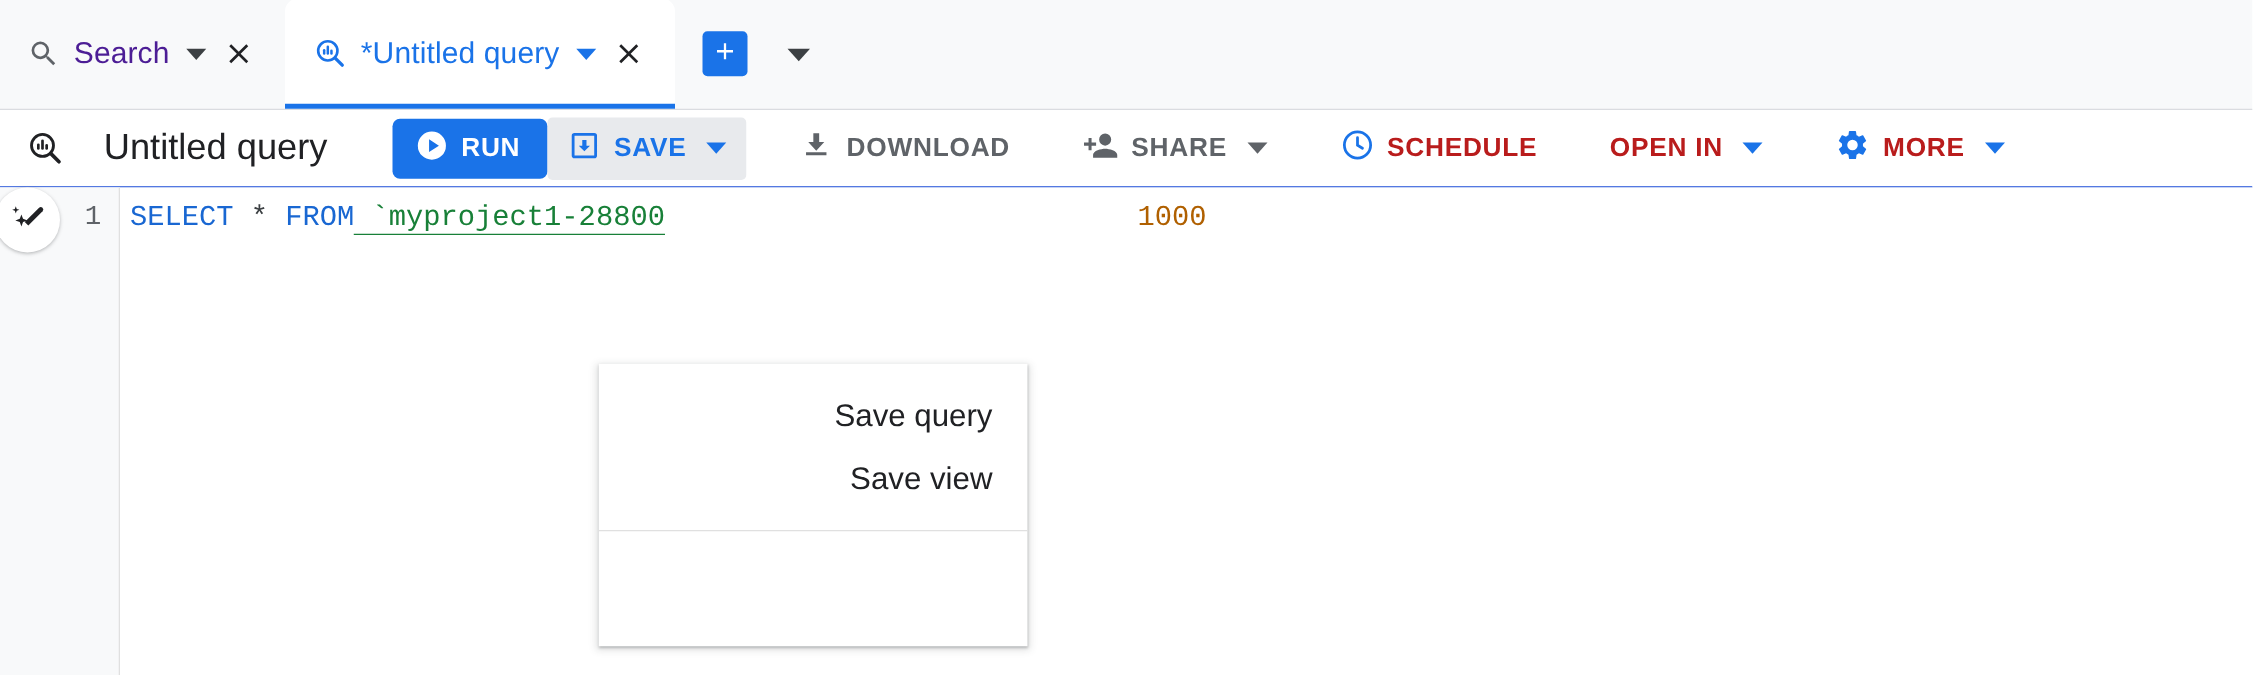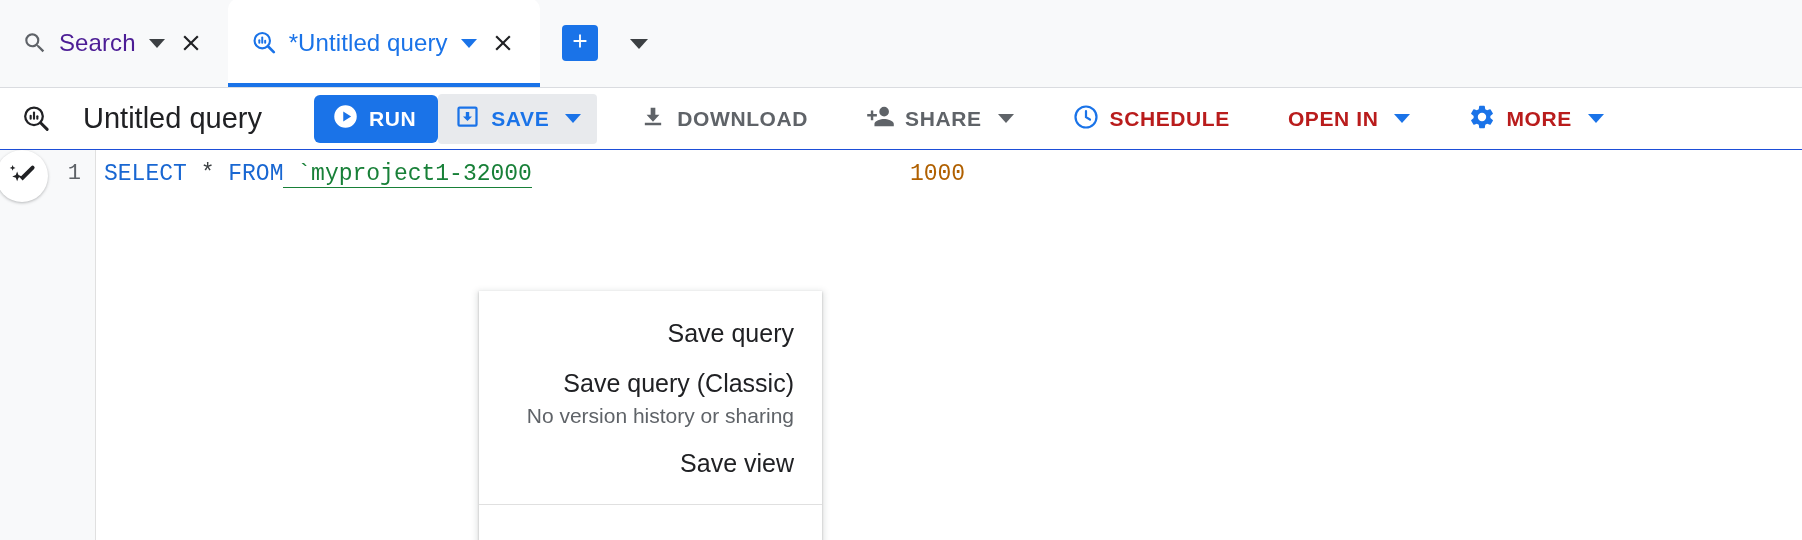--- a/index.html
+++ b/index.html
@@ -355,34 +355,30 @@
     <div class="magic-fab">
       <svg width="30" height="30" viewBox="0 0 24 24" fill="#202124">
         <path d="M4.5 3.2l.62 1.68L6.8 5.5l-1.68.62L4.5 7.8l-.62-1.68L2.2 5.5l1.68-.62L4.5 3.2z"></path>
         <path d="M8.1 8.4l1.05 2.85L12 12.3l-2.85 1.05L8.1 16.2l-1.05-2.85L4.2 12.3l2.85-1.05L8.1 8.4z"></path>
         <path d="M19.4 4.1a1.6 1.6 0 0 1 2.26 2.26L12.5 15.5l-2.26-2.26L19.4 4.1z"></path>
       </svg>
     </div>
     <div class="linenum">1</div>
   </div>
 
-  <div class="code"><span class="kw">SELECT</span><span class="op"> * </span><span class="kw">FROM</span><span class="tbl"> `myproject1-32000</span><span class="num" style="margin-left:378px">1000</span></div>
+  <div class="code"><span class="kw">SELECT</span><span class="op"> * </span><span class="kw">FROM</span><span class="tbl"> `myproject1-28800</span><span class="num" style="margin-left:378px">1000</span></div>
 
   <div class="menu">
 
     <div class="menu-group">
 
       <div class="menu-item">
         <div class="mi-title">Save query</div>
       </div>
 
-      <div class="menu-item">
-        <div class="mi-title">Save query (Classic)</div>
-        <div class="mi-sub">No version history or sharing</div>
-      </div>
 
       <div class="menu-item">
         <div class="mi-title">Save view</div>
       </div>
     </div>
 
     <div class="menu-sep"></div>
 
     <div class="menu-group last">
       <div class="menu-item">

